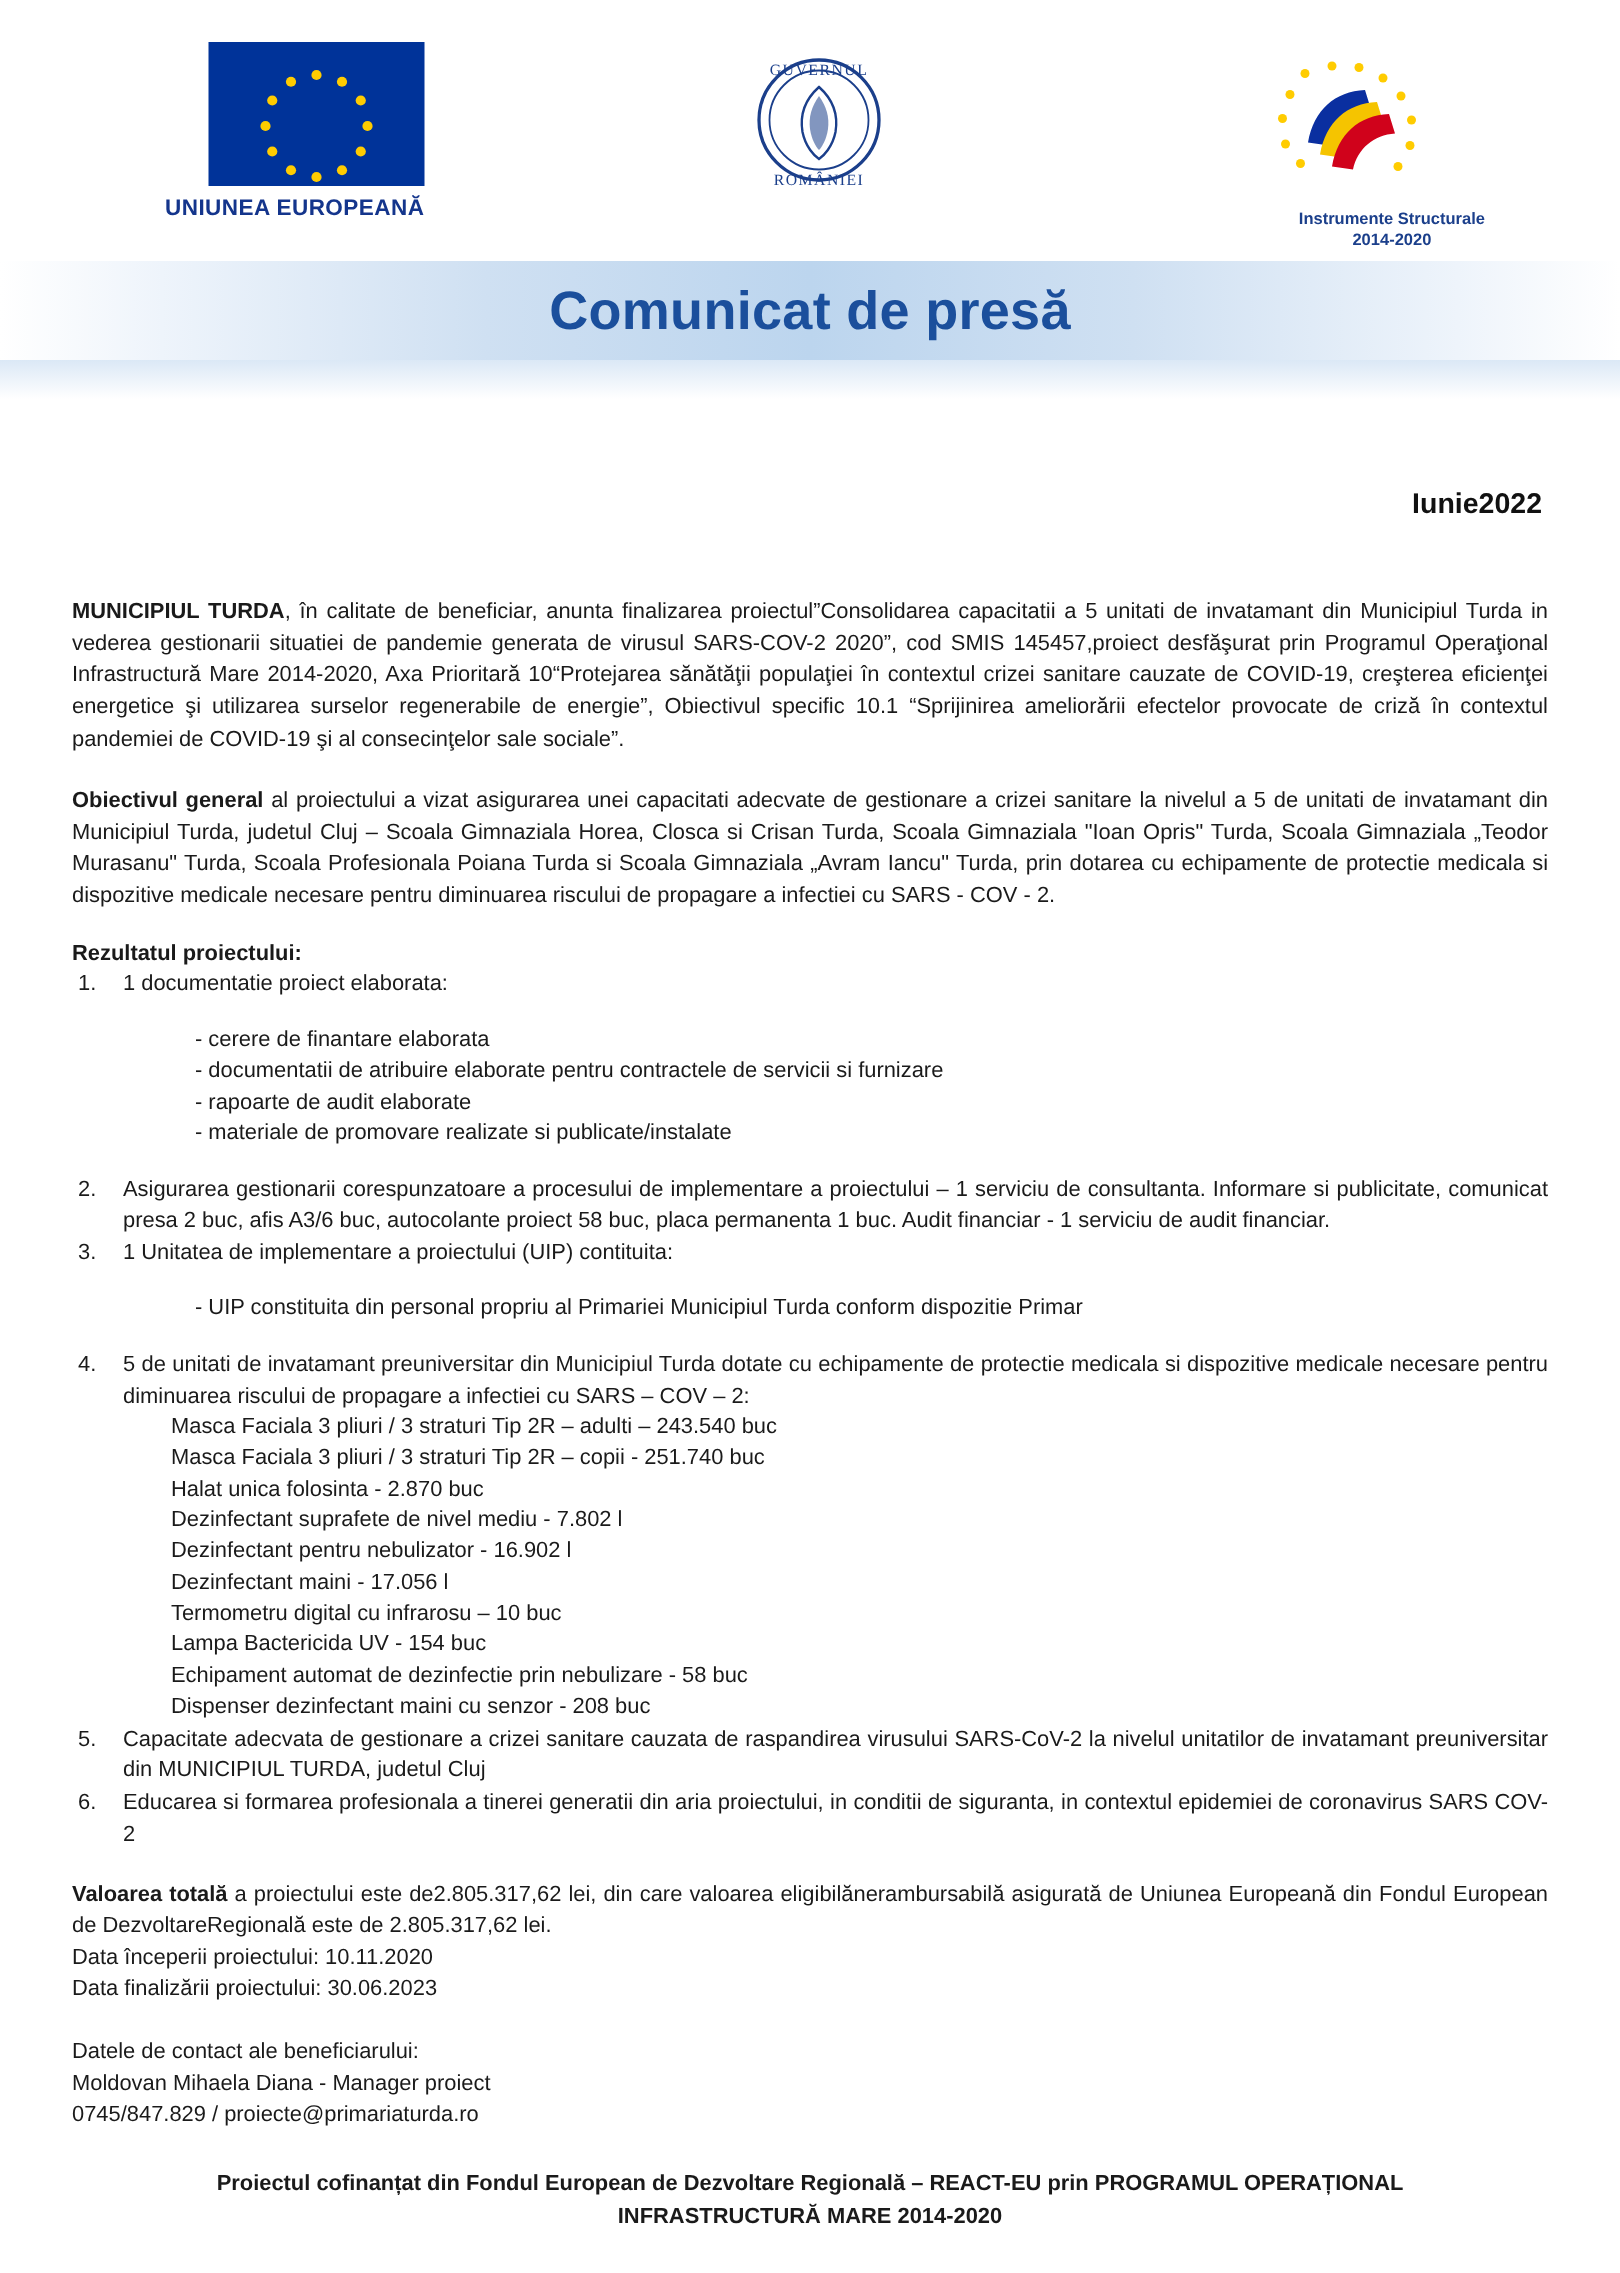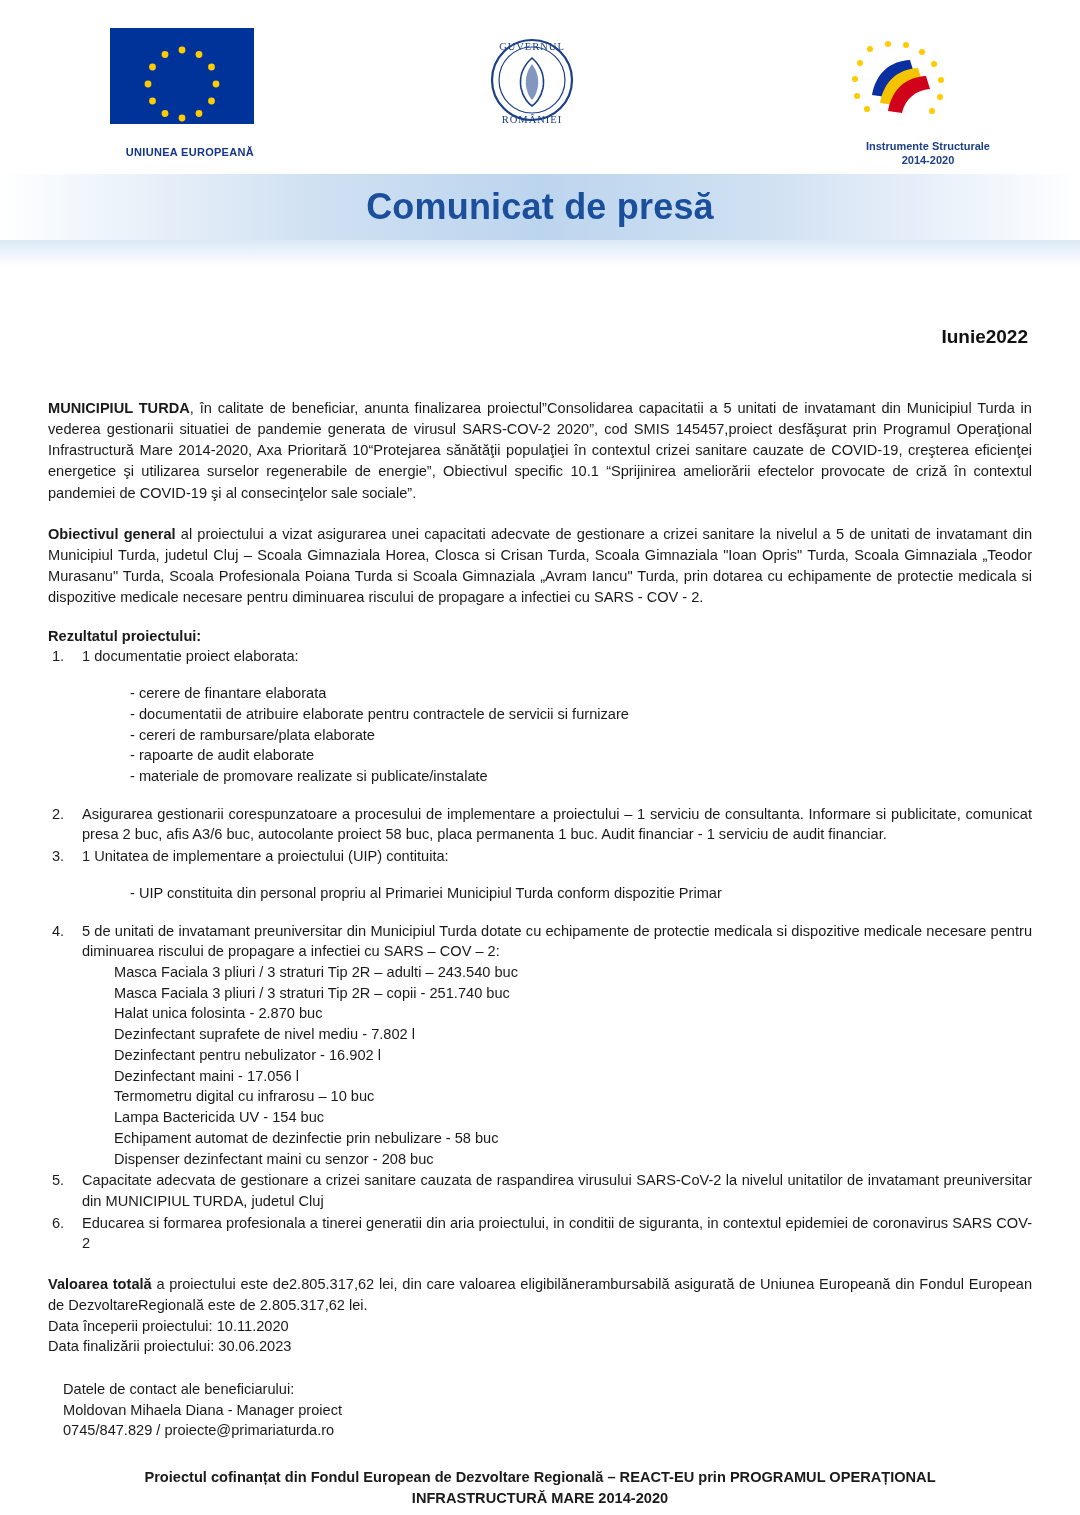--- a/index.html
+++ b/index.html
@@ -40,22 +40,22 @@
     width: 144px;
     height: 96px;
     background: #003399;
     position: relative;
   }
   .eu-stars {
     position: absolute;
     inset: 0;
   }
   .eu-caption {
-    margin-top: 22px;
-    font-size: 11px;
+    margin-top: 6px;
+    font-size: 15px;
     color: #14358c;
     letter-spacing: .3px;
     font-weight: 600;
   }
   .gov-logo {
     width: 150px;
     height: 104px;
     position: relative;
     display: flex;
     align-items: center;
@@ -168,21 +168,20 @@
   .totals {
     font-size: 14.6px;
     line-height: 1.42;
     margin-top: 20px;
   }
   .totals .just { text-align: justify; }
   .contact {
     font-size: 14.6px;
     line-height: 1.42;
     margin-top: 22px;
-    margin-left: 15px;
   }
   .footer-note {
     margin-top: 26px;
     text-align: center;
     font-size: 14.6px;
     font-weight: 700;
     line-height: 1.45;
   }
 </style>
 </head>
@@ -277,21 +276,20 @@
     <div class="section-head">Rezultatul proiectului:</div>
 
     <ol class="rezultat" id="rezultat-list">
         <li>
           <span class="num">1.</span>
           <div class="li-body">
             <div>1 documentatie proiect elaborata:</div>
             <ul class="sub-list">
               <li>- cerere de finantare elaborata</li>
               <li>- documentatii de atribuire elaborate pentru contractele de servicii si furnizare</li>
-              <li>- cereri de rambursare/plata elaborate</li>
               <li>- rapoarte de audit elaborate</li>
               <li>- materiale de promovare realizate si publicate/instalate</li>
             </ul>
           </div>
         </li>
         <li>
           <span class="num">2.</span>
           <div class="li-body">
             <div>Asigurarea gestionarii corespunzatoare a procesului de implementare a proiectului – 1 serviciu de consultanta. Informare si publicitate, comunicat presa 2 buc, afis A3/6 buc, autocolante proiect 58 buc, placa permanenta 1 buc. Audit financiar - 1 serviciu de audit financiar.</div>
           </div>

